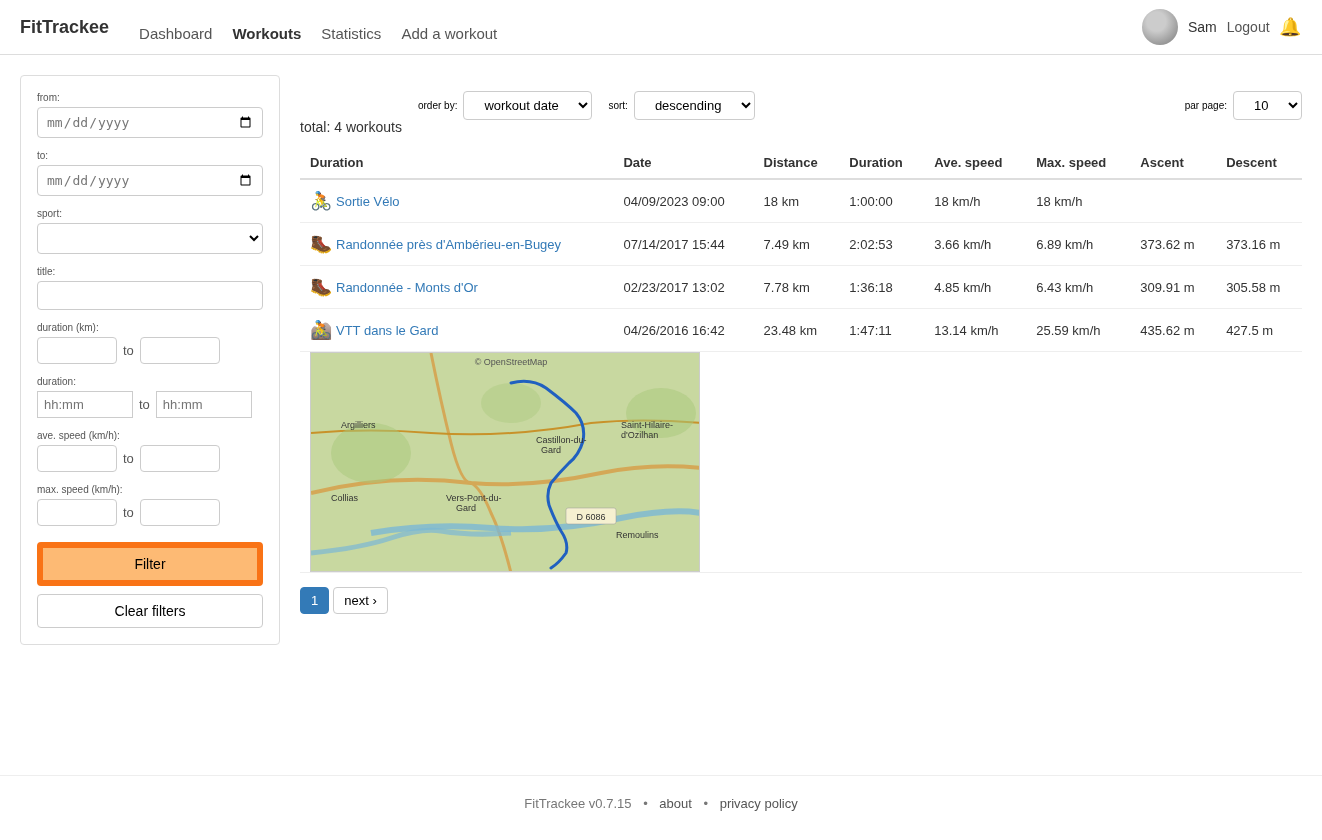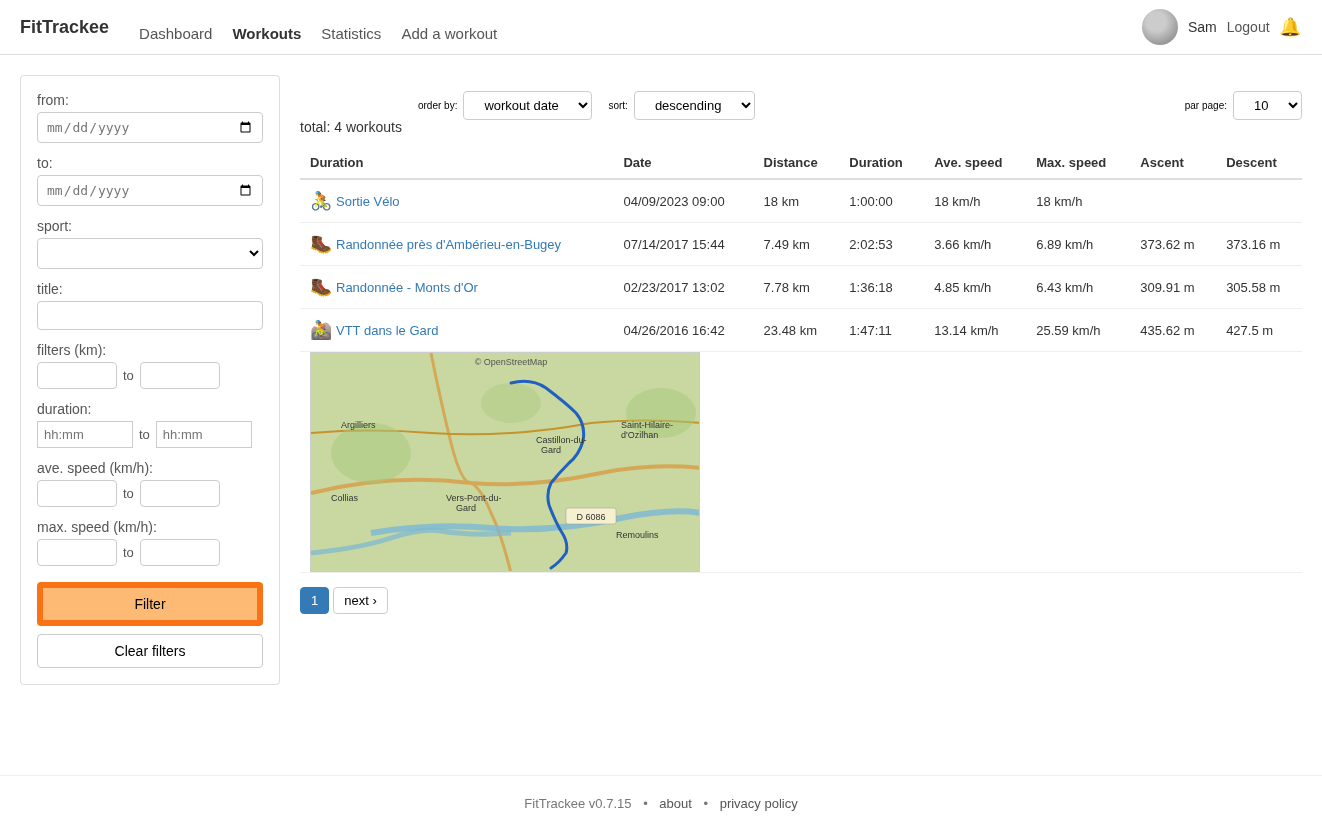--- a/index.html
+++ b/index.html
@@ -26,21 +26,21 @@
 
     
     .page { display: flex; padding: 20px; gap: 20px; max-width: 1322px; min-height: 700px; }
 
     
     .sidebar {
       width: 260px; min-width: 260px;
       border: 1px solid #ddd; border-radius: 4px; padding: 16px;
       background: #fff; height: fit-content;
     }
-    .filter-label { font-size: 14px; color: #555; margin-bottom: 4px; margin-top: 12px; }
+    .filter-label { font-size: 10px; color: #555; margin-bottom: 4px; margin-top: 12px; }
     .filter-label:first-child { margin-top: 0; }
     .date-input {
       width: 100%; padding: 6px 8px; border: 1px solid #ccc; border-radius: 4px;
       font-size: 13px; color: #777; display: flex; align-items: center;
       justify-content: space-between; background: #fff;
     }
     .date-input input[type="date"] {
       border: none; outline: none; font-size: 13px; width: 100%;
       color: #777; background: transparent;
     }
@@ -153,21 +153,21 @@
     </div>
 
     <div class="filter-label">sport:</div>
     <select class="sport-select">
       <option value=""></option>
     </select>
 
     <div class="filter-label">title:</div>
     <input class="title-input" type="text" style="">
 
-    <div class="filter-label">filters (km):</div>
+    <div class="filter-label">duration (km):</div>
     <div class="range-row">
       <input class="range-input" type="number" style="">
       <span class="range-to">to</span>
       <input class="range-input" type="number" style="">
     </div>
 
     <div class="filter-label">duration:</div>
     <div class="range-row">
       <input class="time-input" type="text" placeholder="hh:mm" style="">
       <span class="range-to">to</span>

